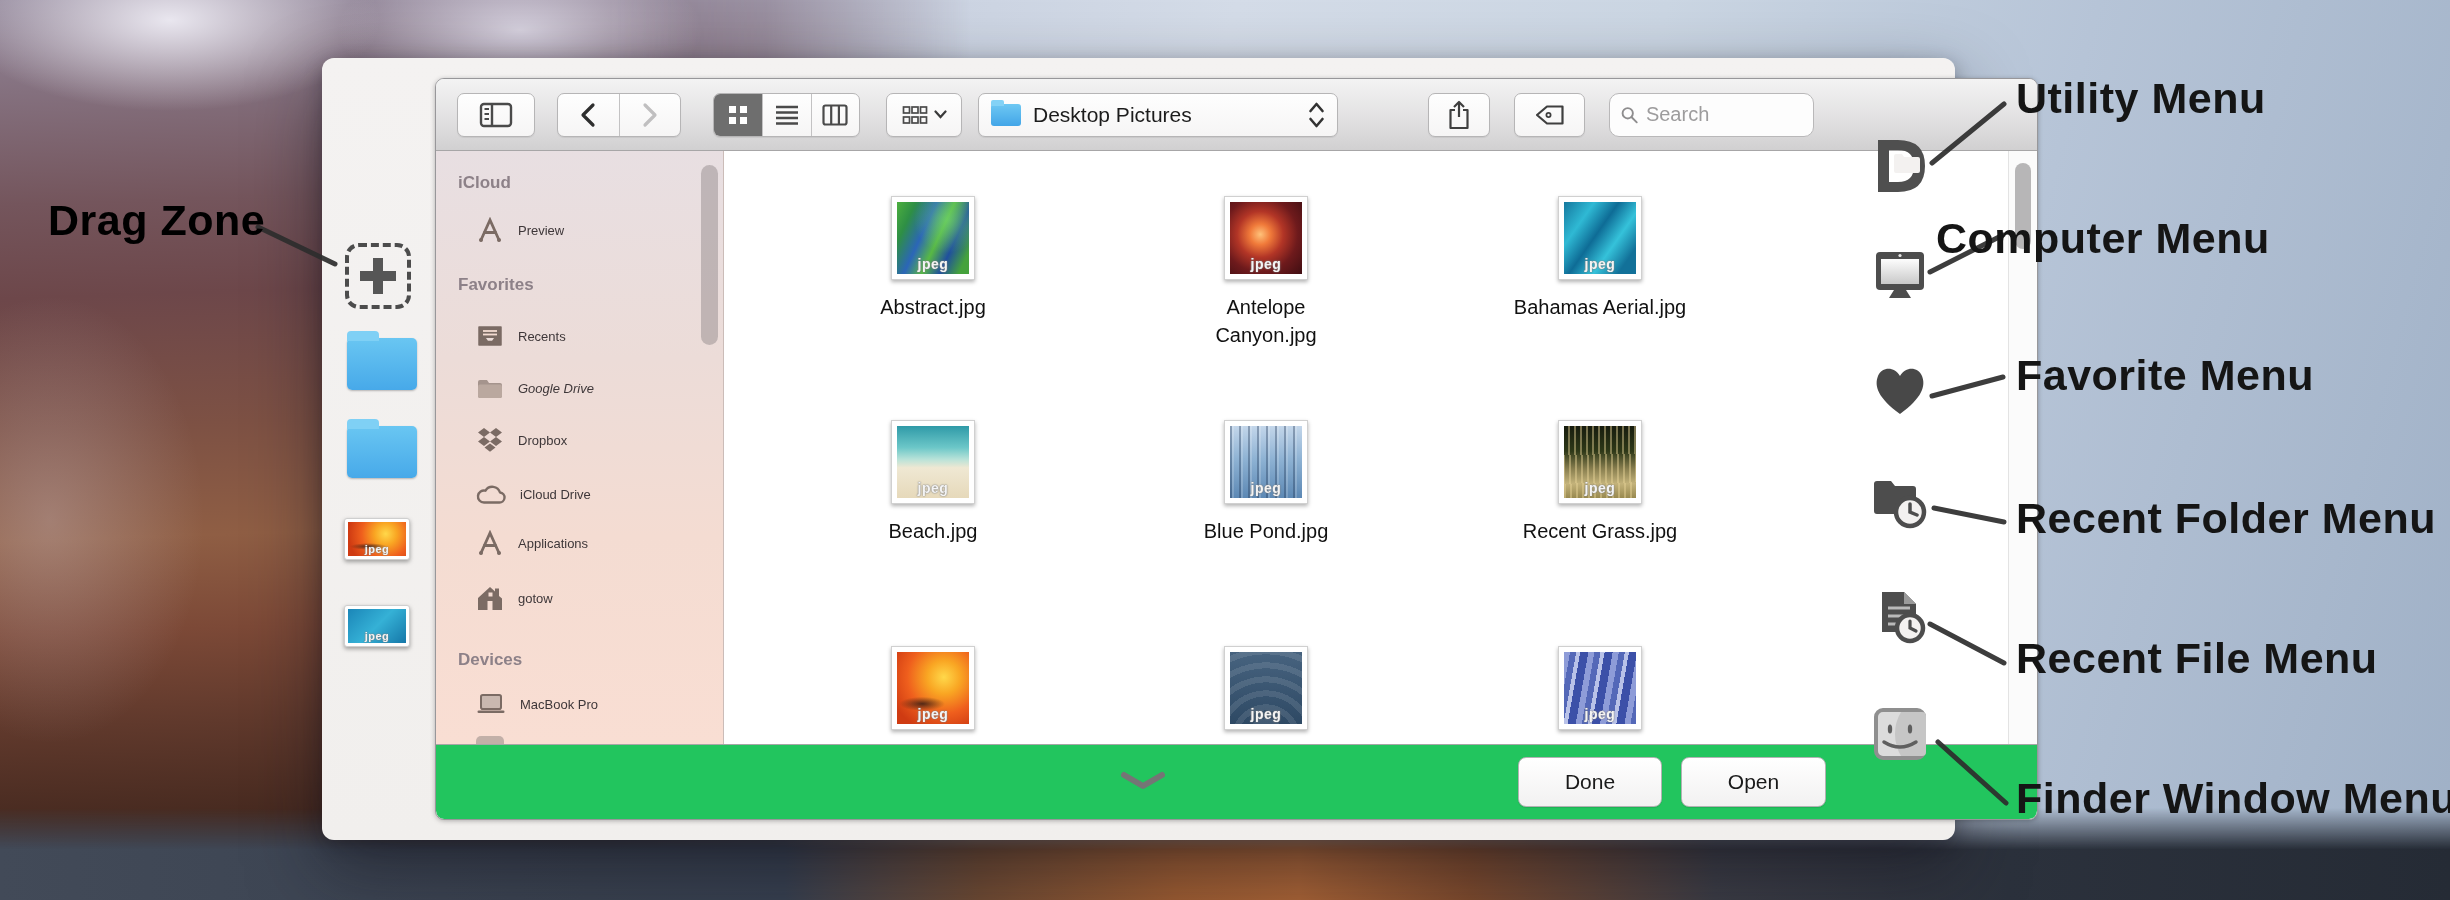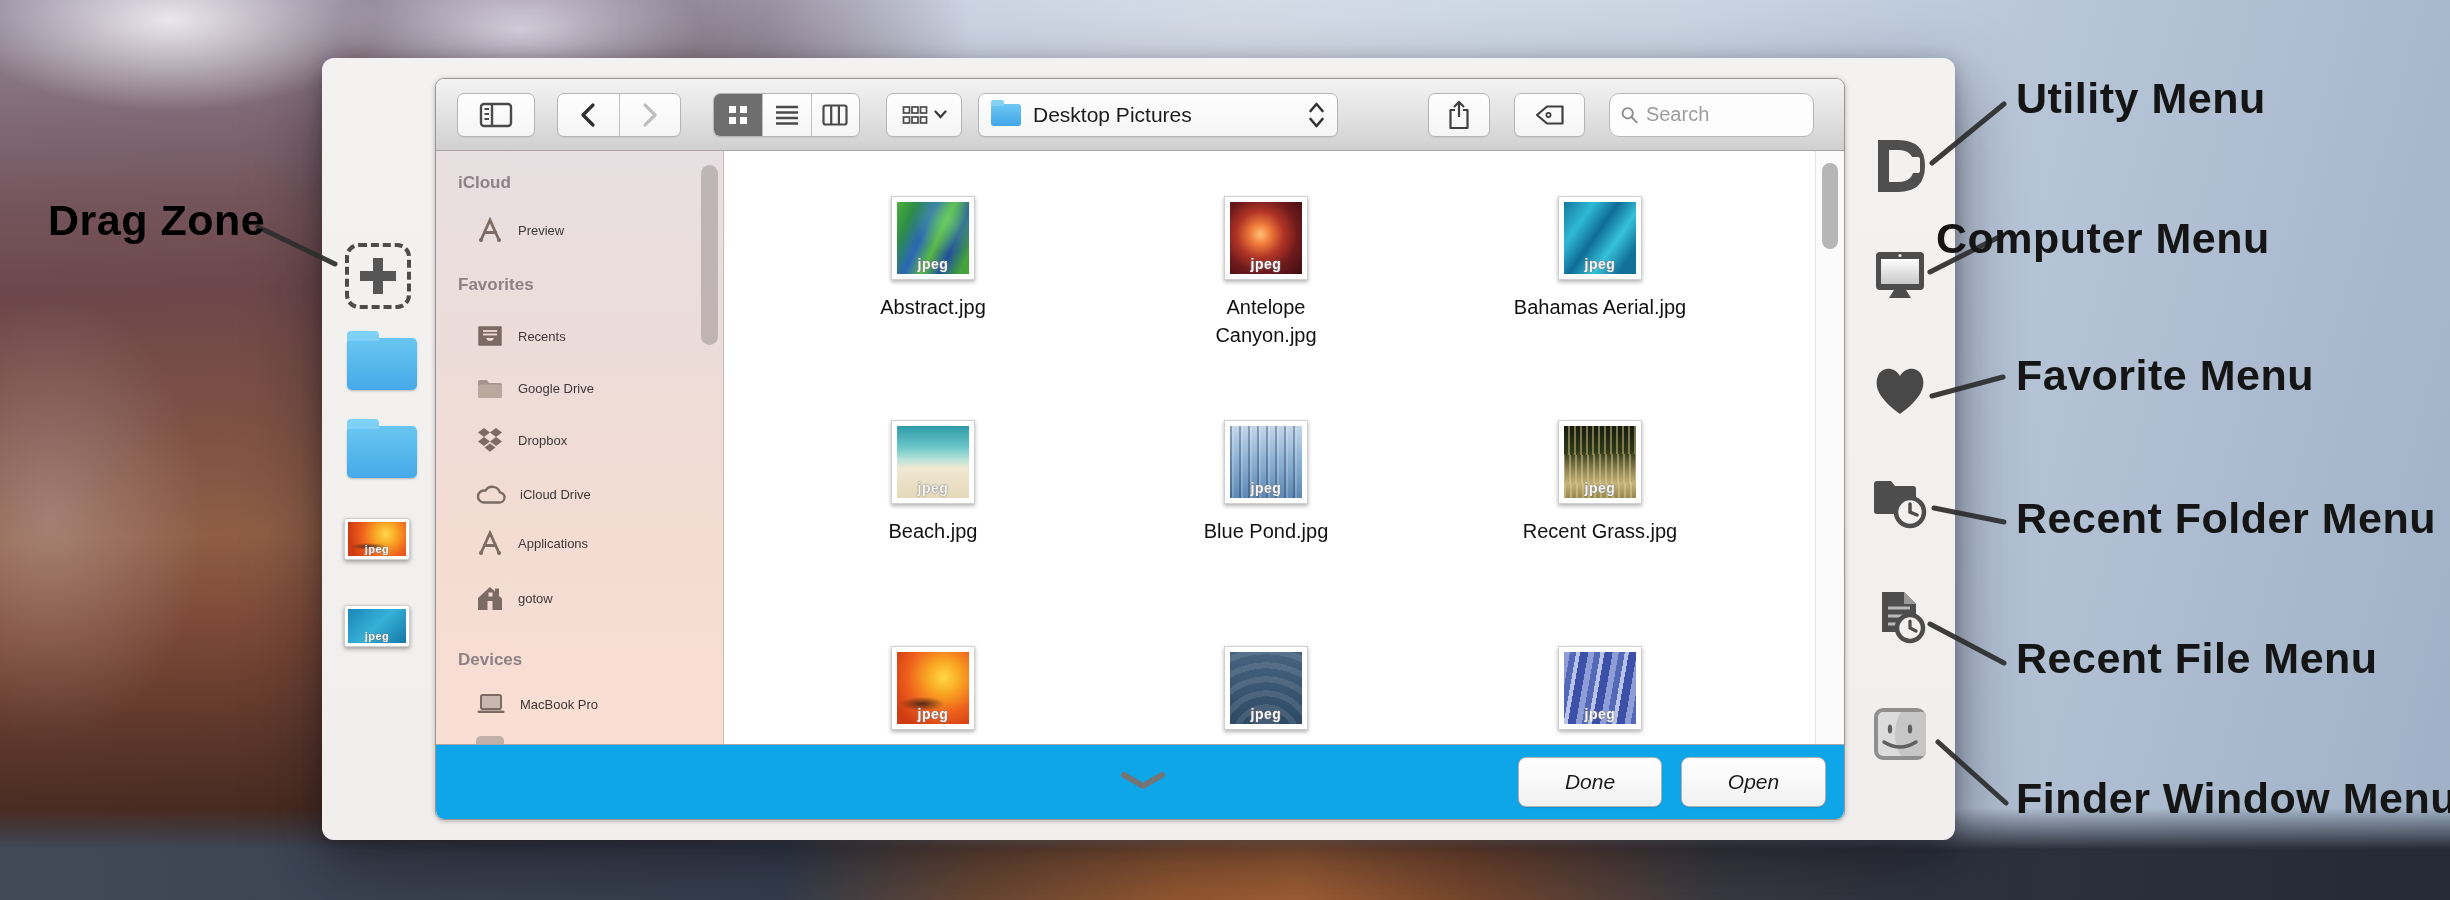--- a/index.html
+++ b/index.html
@@ -47,21 +47,21 @@
   .chip .img { width:100%; height:100%; position:relative; }
   .badge { position:absolute; bottom:1px; left:50%; transform:translateX(-50%);
     color:#f4f4f4; font-weight:bold; letter-spacing:.5px;
     text-shadow:0 0 1px #777, 0 0 2px #888; }
   .chip .badge { font-size:11px; }
 
   
   .ricon { position:absolute; left:1546px; width:64px; height:64px; z-index:12; }
 
   
-  .window { position:absolute; left:113px; top:20px; width:1410px; height:742px;
+  .window { position:absolute; left:113px; top:20px; width:1603px; height:742px;
     background:#fff; border:1px solid #98979a; border-radius:9px; overflow:hidden;
     box-shadow:0 1px 5px rgba(0,0,0,.28); }
 
   .toolbar { position:absolute; left:0; top:0; right:0; height:72px;
     background:linear-gradient(180deg,#f3f3f3 0%,#e2e1e2 55%,#d1d0d1 100%);
     border-bottom:1px solid #a7a6a7; display:flex; align-items:center; padding:0 21px; }
   .tbtn { height:44px; border:1px solid #b6b5b6; border-radius:7px;
     background:linear-gradient(#fefefe,#f6f5f5); box-shadow:0 1px 1px rgba(0,0,0,.07);
     display:flex; align-items:center; justify-content:center; flex:none; }
   .seg { display:flex; height:44px; border:1px solid #b6b5b6; border-radius:7px; overflow:hidden;
@@ -96,22 +96,22 @@
   .cell { position:absolute; width:300px; text-align:center; }
   .thumb { width:84px; height:84px; margin:0 auto; background:#fff; border:1px solid #d0d0d0;
     padding:5px; box-shadow:0 2px 4px rgba(0,0,0,.30); }
   .thumb .img { width:72px; height:72px; position:relative; }
   .thumb .badge { font-size:14px; bottom:2px; }
   .fname { margin-top:13px; font-size:20px; color:#111; line-height:1.4; width:230px;
     margin-left:auto; margin-right:auto; }
   .track { position:absolute; right:0; top:0; bottom:0; width:29px; background:#fbfbfb; border-left:1px solid #e3e3e3; }
   .thumbbar { position:absolute; left:6px; top:12px; width:16px; height:86px; border-radius:8px; background:#b7b6b7; }
 
-  .bottombar { position:absolute; left:0; right:0; bottom:0; height:75px; background:#0ea5e9;
-    border-top:1px solid #a6a6a6; border-radius:0 0 8px 8px;font-style:italic; }
+  .bottombar { position:absolute; left:0; right:0; bottom:0; height:75px; background:#22c55e;
+    border-top:1px solid #a6a6a6; border-radius:0 0 8px 8px; }
   .bbtn { position:absolute; top:12px; height:50px; border:1px solid #b3b2b3; border-radius:8px;
     background:linear-gradient(#ffffff,#f2f1f1); font-size:21px; color:#1a1a1a;
     display:flex; align-items:center; justify-content:center; box-shadow:0 1px 1px rgba(0,0,0,.10);
     font-family:"Liberation Sans",sans-serif; }
   .bbtn.done { left:1082px; width:144px; }
   .bbtn.open { left:1245px; width:145px; }
   .collapse { position:absolute; left:685px; top:26px; width:44px; height:20px; }
 
   
   .im-abstract { background:
@@ -307,21 +307,21 @@
           <svg width="28" height="24" viewBox="0 0 28 24">
             <path d="M3,3 H25 V21 H3 Z M3,14 h6 l2.5,3.5 h5 L19,14 h6" fill="#7b6b64" stroke="#7b6b64" stroke-width="1.5" stroke-linejoin="round"></path>
             <g stroke="#f4dcd2" stroke-width="1.8">
                 <line x1="7" y1="7" x2="21" y2="7"></line>
                 <line x1="7" y1="10.5" x2="21" y2="10.5"></line>
               </g>
           </svg>
           <span class="slabel">Recents</span>
         </div>
 
-        <div class="srow" style="top:217px;">
+        <div class="srow" style="top:217px;font-style:italic;">
           <svg width="28" height="24" viewBox="0 0 28 24">
             <path d="M2,6 a2,2 0 0 1 2,-2 h7 l2,3 h11 a2,2 0 0 1 2,2 v11 a2,2 0 0 1 -2,2 h-20 a2,2 0 0 1 -2,-2 Z" fill="#a5948d"></path>
             <rect x="2" y="8.5" width="24" height="13.5" rx="2" fill="#baa89f"></rect>
           </svg>
           <span class="slabel">Google Drive</span>
         </div>
 
         <div class="srow" style="top:269px;">
           <svg width="28" height="26" viewBox="0 0 28 26">
             <g fill="#7b6b64">

